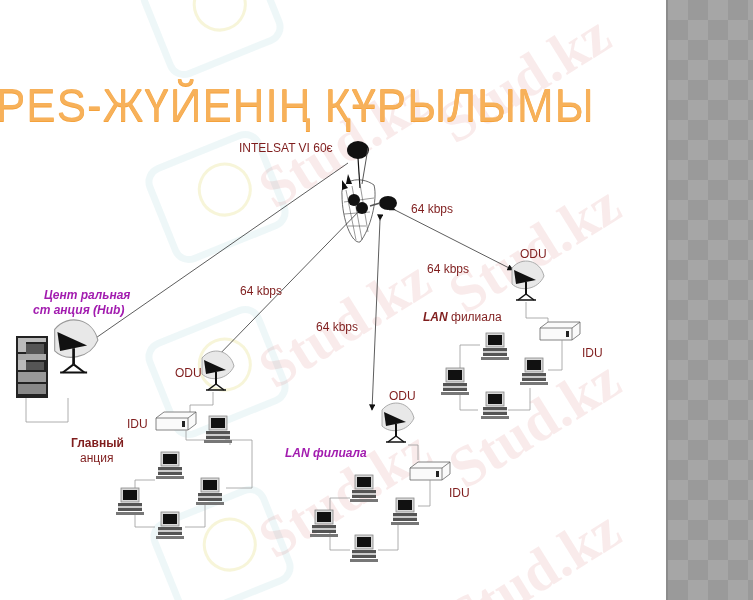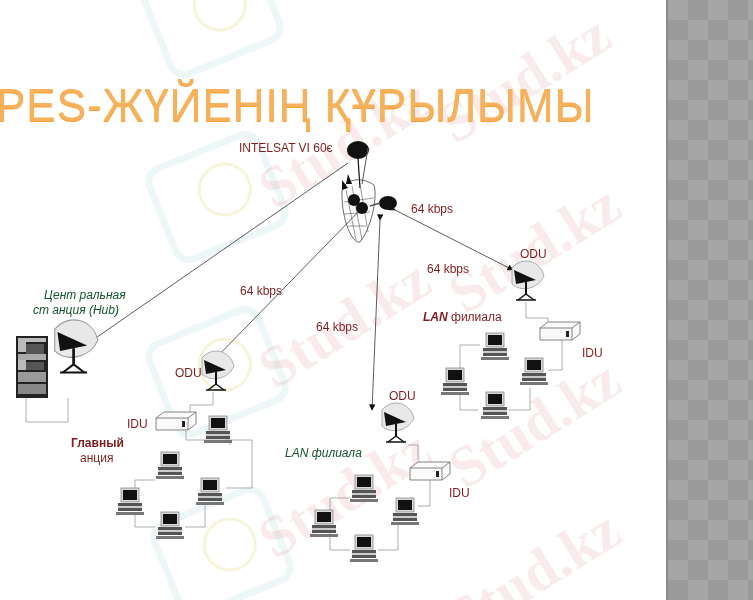--- a/index.html
+++ b/index.html
@@ -16,21 +16,21 @@
     color:#f7b15a; white-space:nowrap; transform:scaleY(1.05);
     text-shadow:0 1px 0 #f4a23c; }
   .wm-text { position:absolute; font-family:"Liberation Serif", serif; font-weight:bold; font-size:58px;
     color:rgba(200,60,60,0.10); transform:rotate(-32deg); white-space:nowrap; pointer-events:none; }
   .wm-logo { position:absolute; width:110px; height:90px; border:7px solid rgba(120,190,200,0.13); border-radius:18px;
     transform:rotate(-22deg); pointer-events:none; }
   .wm-logo::after { content:""; position:absolute; left:38px; top:14px; width:48px; height:48px; border-radius:50%;
     border:3px solid rgba(220,210,80,0.22); }
   svg.diagram { position:absolute; left:0; top:0; }
   .lbl { position:absolute; font-size:12px; color:#7f1d1d; white-space:nowrap; }
-  .lbl-b { position:absolute; font-size:12px; font-weight:normal; font-style:italic; color:#14532d; white-space:nowrap; }
+  .lbl-b { position:absolute; font-size:12px; font-weight:bold; font-style:italic; color:#a21caf; white-space:nowrap; }
 </style>
 </head>
 <body>
 
 <div class="slide">
 
   <div class="wm-logo" style="left:150px;top:-40px;"></div>
   <div class="wm-logo" style="left:155px;top:145px;"></div>
   <div class="wm-logo" style="left:155px;top:320px;"></div>
   <div class="wm-logo" style="left:160px;top:500px;"></div>

